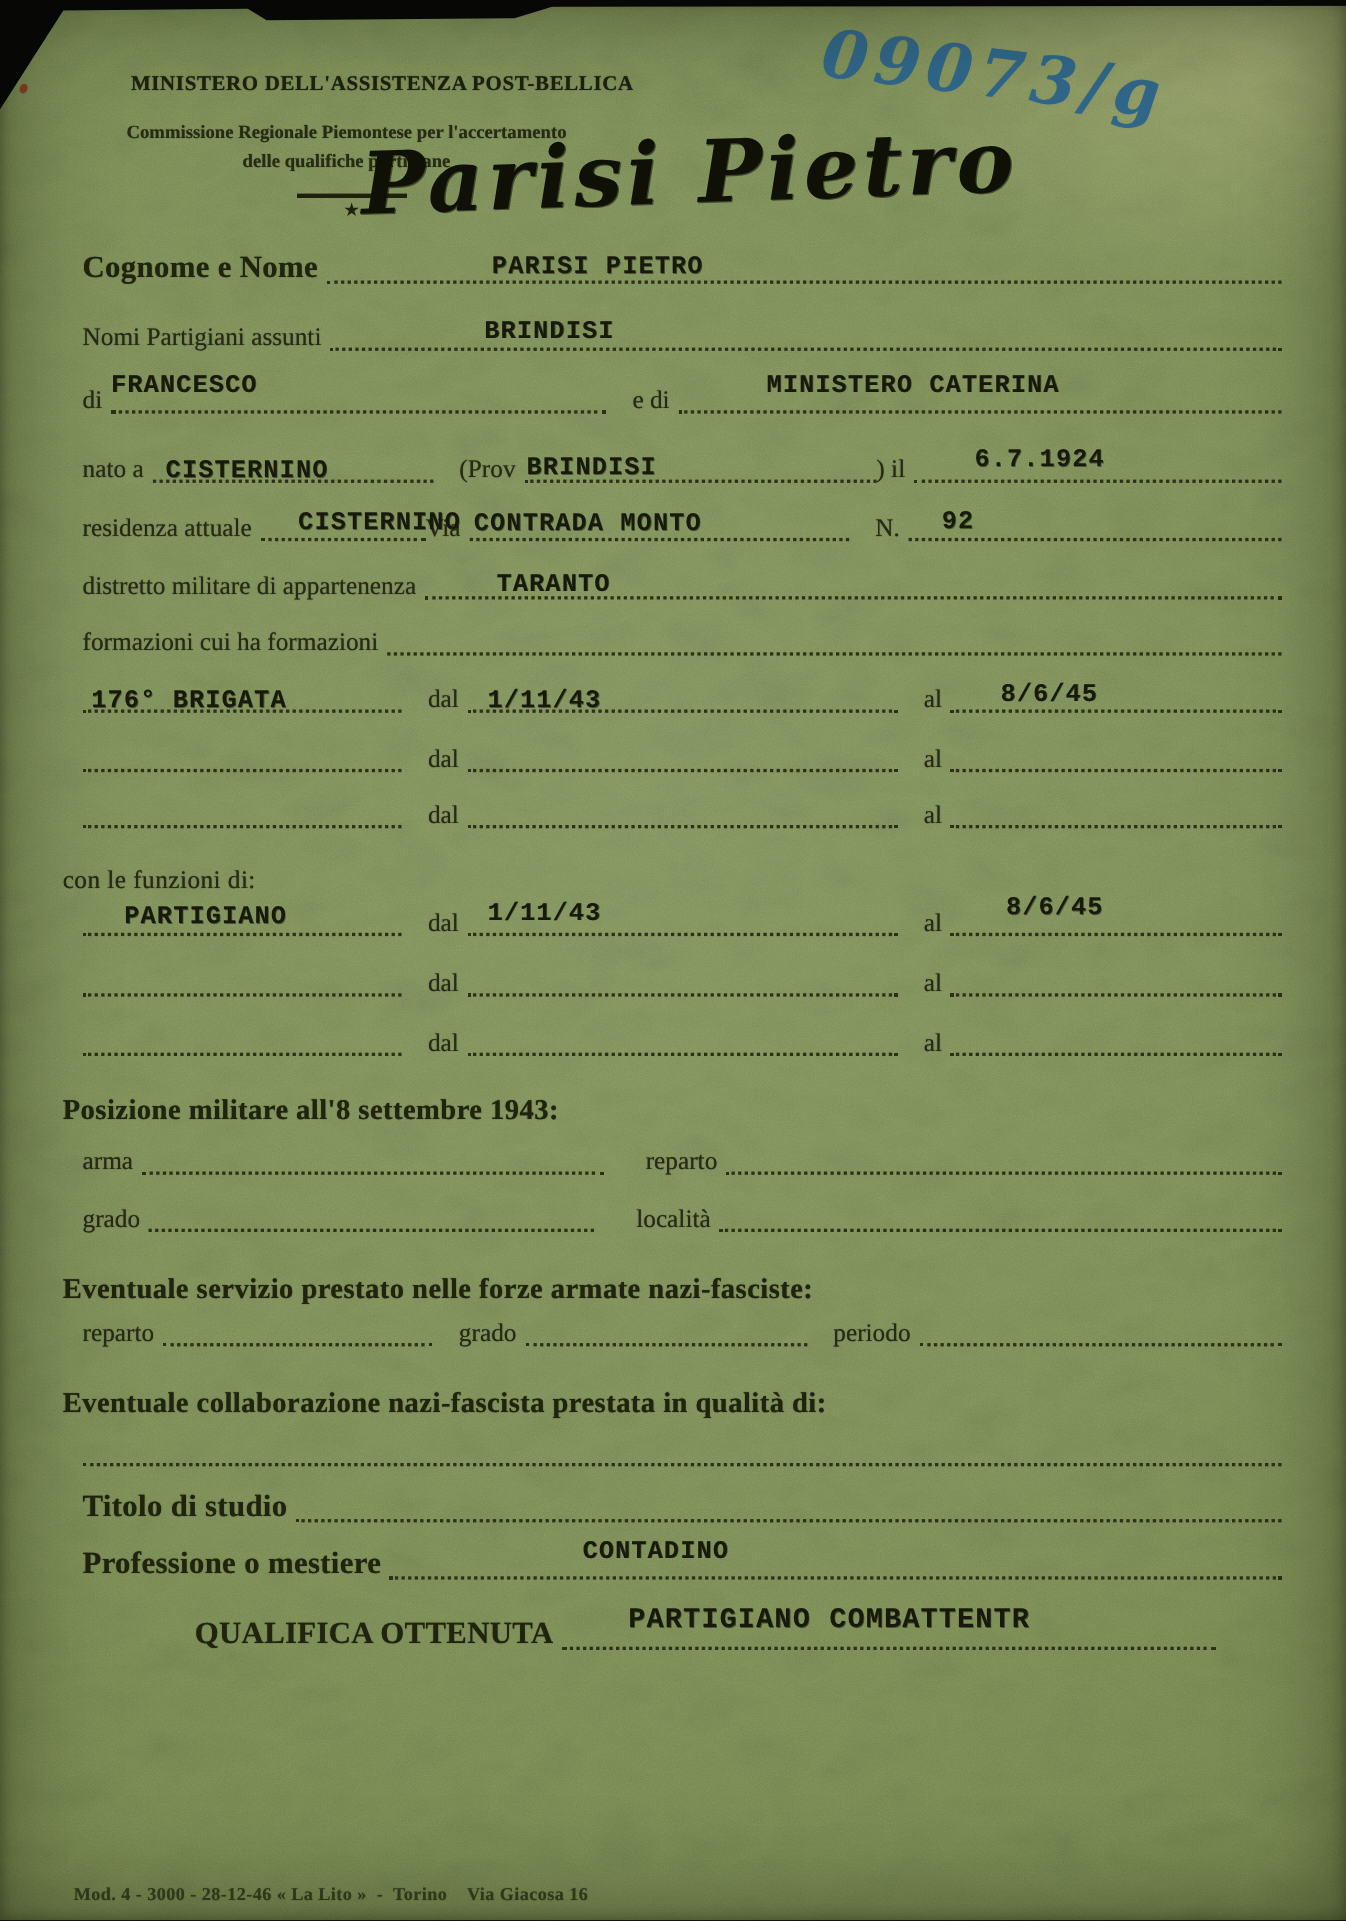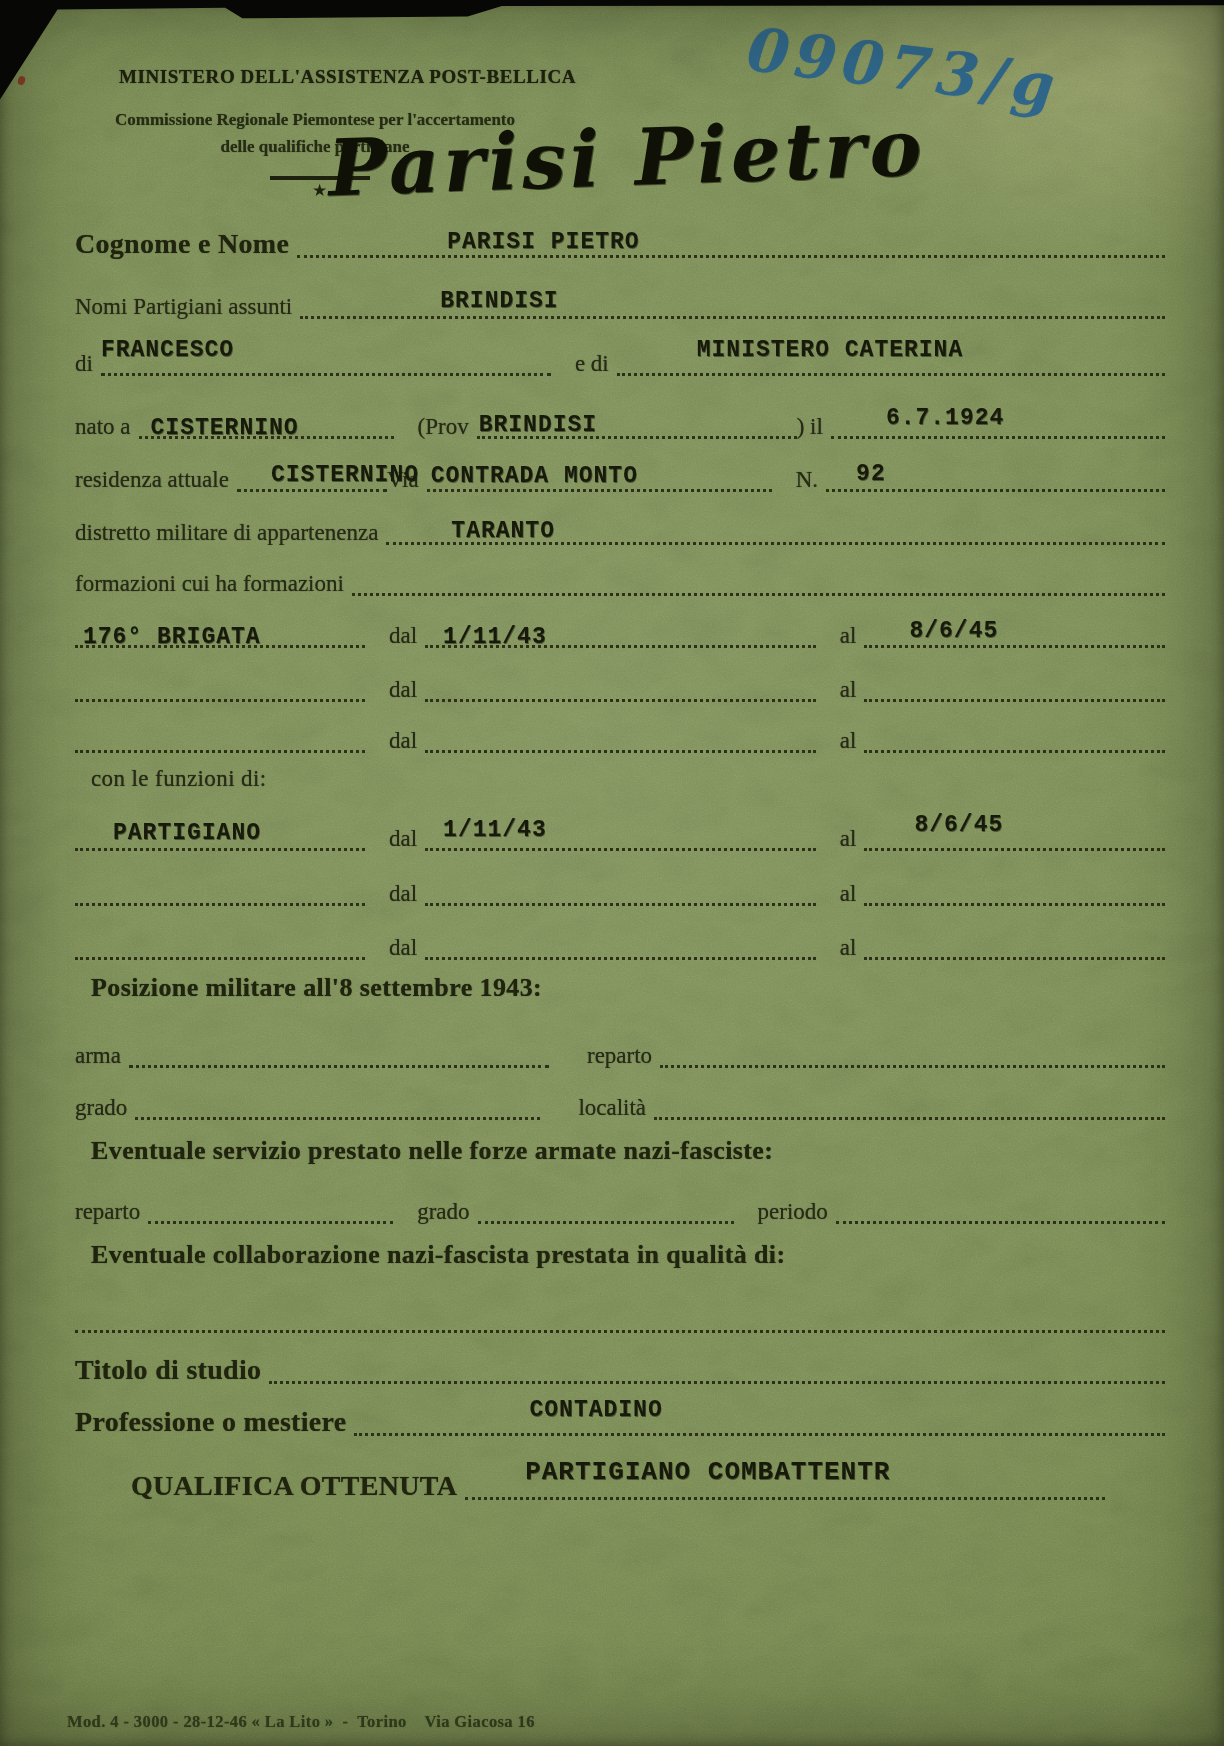--- a/index.html
+++ b/index.html
@@ -49,24 +49,24 @@
   .w290{flex:0 0 290px;}.w320{flex:0 0 320px;}.w345{flex:0 0 345px;}.w405{flex:0 0 405px;}
   .w420{flex:0 0 420px;}.w450{flex:0 0 450px;}
   .dalfill{flex:1.3 1 0;}
   .alfill{flex:1 1 0;}
   .tv{position:absolute;bottom:2px;font-family:"Liberation Mono","DejaVu Sans Mono",monospace;
     font-weight:bold;font-size:23px;letter-spacing:1px;color:#171a0b;white-space:nowrap;
     text-shadow:.7px .7px 0 rgba(18,20,6,.5);}
   .raised{bottom:10px;}
   .lift{bottom:5px;margin-top:32px;}
   .struck{bottom:-5px;}
-  .heading{position:absolute;left:91px;font-weight:bold;font-size:26px;letter-spacing:.4px;
-    color:#20240f;white-space:nowrap;text-shadow:0 0 1px rgba(25,28,10,.8);}
+  .heading{position:absolute;left:57px;font-weight:bold;font-size:26px;letter-spacing:.4px;
+    color:#20240f;white-space:nowrap;text-shadow:0 0 1px rgba(25,28,10,.8);margin-top:21px;}
   .qrow{width:1030px;}
-  .qlbl{margin-left:56px;font-size:30px;letter-spacing:2px;}
+  .qlbl{margin-left:102px;font-size:30px;letter-spacing:2px;}
   .qval{font-size:26px;margin-left:35px;}
   .footer{position:absolute;left:67px;top:1712px;width:1090px;
     font-size:16.5px;font-weight:bold;letter-spacing:.4px;color:#333f1e;white-space:pre;
     text-shadow:0 0 1px rgba(40,52,22,.55);}
   .speck{position:absolute;left:18px;top:76px;width:7px;height:9px;border-radius:50%;
     background:rgba(140,42,28,.8);transform:rotate(20deg);}
 </style>
 </head>
 <body>
 

